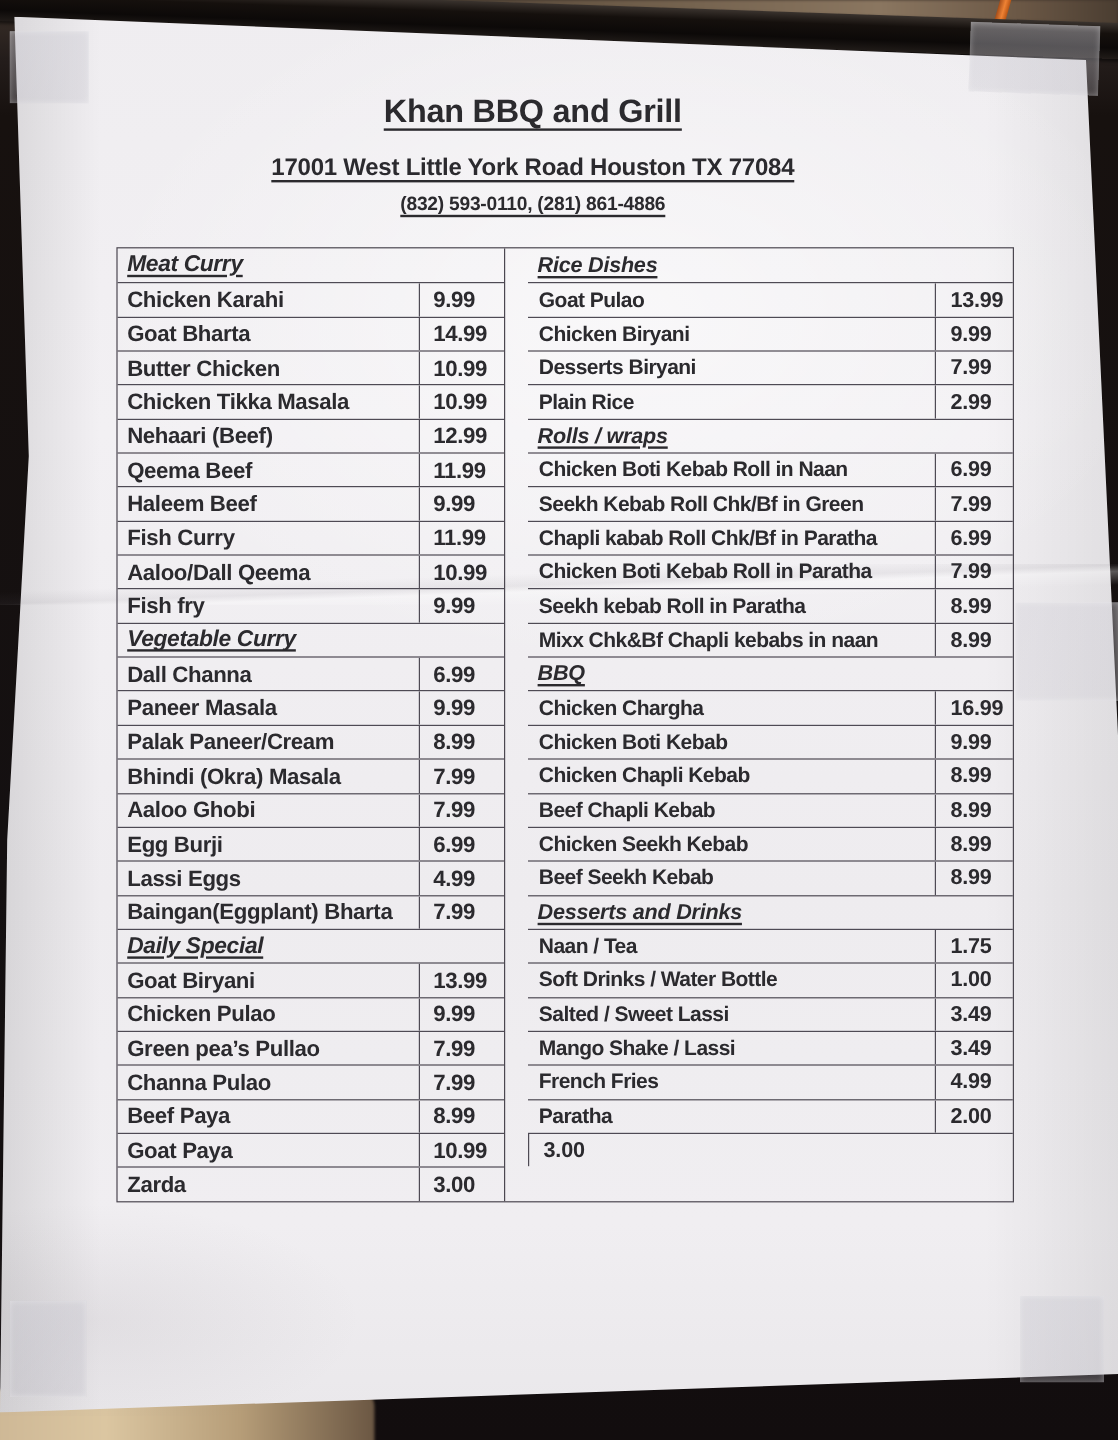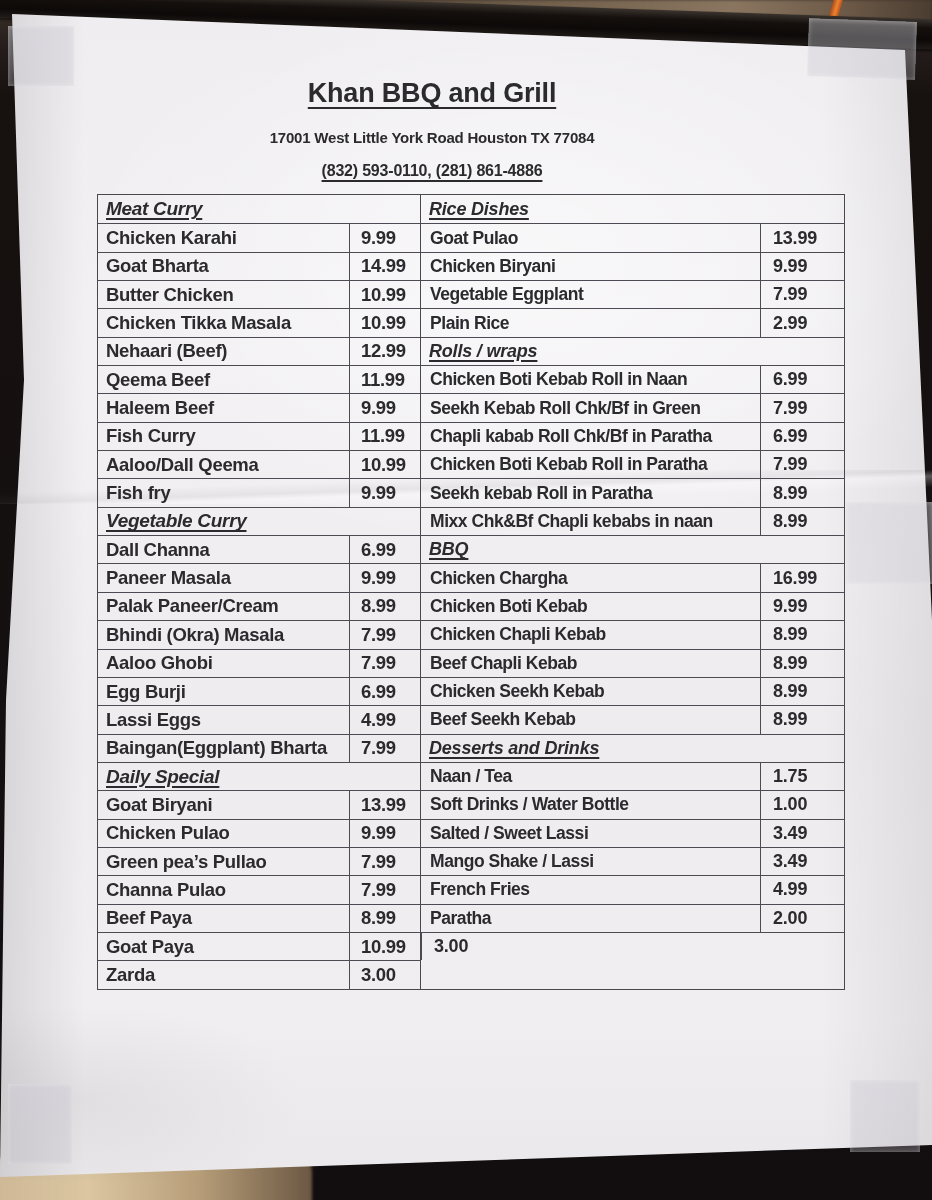--- a/index.html
+++ b/index.html
@@ -36,32 +36,32 @@
   .tape{position:absolute;z-index:6;pointer-events:none;
     background:linear-gradient(180deg,rgba(205,204,212,.45),rgba(188,186,196,.28));
     box-shadow:inset 0 0 5px rgba(255,255,255,.35);}
   .tape.t-tl{left:8px;top:26px;width:66px;height:60px;}
   .tape.t-tr{left:808px;top:20px;width:108px;height:58px;transform:rotate(2deg);}
   .tape.t-mr{left:846px;top:502px;width:86px;height:82px;background:linear-gradient(180deg,rgba(210,208,216,.40),rgba(196,194,204,.22));}
   .tape.t-bl{left:8px;top:1084px;width:64px;height:80px;}
   .tape.t-br{left:850px;top:1080px;width:70px;height:72px;}
   
   .printed{position:absolute;inset:0;z-index:7;color:#2b2a2e;}
-  .line{position:absolute;left:0;width:864px;text-align:center;font-weight:700;}
+  .line{position:absolute;left:12px;width:864px;text-align:center;font-weight:700;}
   .title{top:78px;font-size:27px;letter-spacing:-0.2px;text-decoration:underline;
     text-decoration-thickness:2.2px;text-underline-offset:5px;}
-  .addr{top:129px;font-size:15px;letter-spacing:-0.2px;
+  .addr{top:129px;font-size:20px;letter-spacing:-0.2px;text-decoration:underline;
     text-decoration-thickness:1.6px;text-underline-offset:4px;}
   .phone{top:162px;font-size:16px;letter-spacing:-0.2px;text-decoration:underline;
     text-decoration-thickness:1.6px;text-underline-offset:4px;}
-  .menu-table{position:absolute;left:97px;top:194px;width:746px;display:flex;
+  .menu-table{position:absolute;left:97px;top:206px;width:746px;display:flex;
     border:1.6px solid #4b4750;justify-content:flex-end;}
   .col{display:grid;grid-auto-rows:28.35px;}
   .col.left{width:322px;}
-  .col.right{width:424px;border-left:1.5px solid #4b4750;flex:1;}
+  .col.right{width:424px;border-left:1.5px solid #4b4750;flex:1;padding-left:19px;}
   .row{display:flex;align-items:center;border-top:1.5px solid #4e4a54;box-sizing:border-box;
     font-weight:700;overflow:hidden;}
   .row:first-child{border-top:none;}
   .row.hdr .hlabel{font-style:italic;text-decoration:underline;text-decoration-thickness:1.8px;
     text-underline-offset:3px;padding-left:8px;white-space:nowrap;}
   .col.left .row{font-size:18.5px;letter-spacing:-0.3px;}
   .col.left .hlabel{font-size:19px;}
   .col.left .nm{width:251px;padding-left:8px;box-sizing:border-box;white-space:nowrap;}
   .col.left .pr{flex:1;border-left:1.5px solid #4e4a54;align-self:stretch;display:flex;
     align-items:center;padding-left:11px;}
@@ -213,21 +213,21 @@
           </div>
           <div class="row item">
             <span class="nm">Goat Pulao</span>
             <span class="pr">13.99</span>
           </div>
           <div class="row item">
             <span class="nm">Chicken Biryani</span>
             <span class="pr">9.99</span>
           </div>
           <div class="row item">
-            <span class="nm">Vegetable Eggplant</span>
+            <span class="nm">Desserts Biryani</span>
             <span class="pr">7.99</span>
           </div>
           <div class="row item">
             <span class="nm">Plain Rice</span>
             <span class="pr">2.99</span>
           </div>
           <div class="row hdr">
             <span class="hlabel">Rolls / wraps</span>
           </div>
           <div class="row item">

